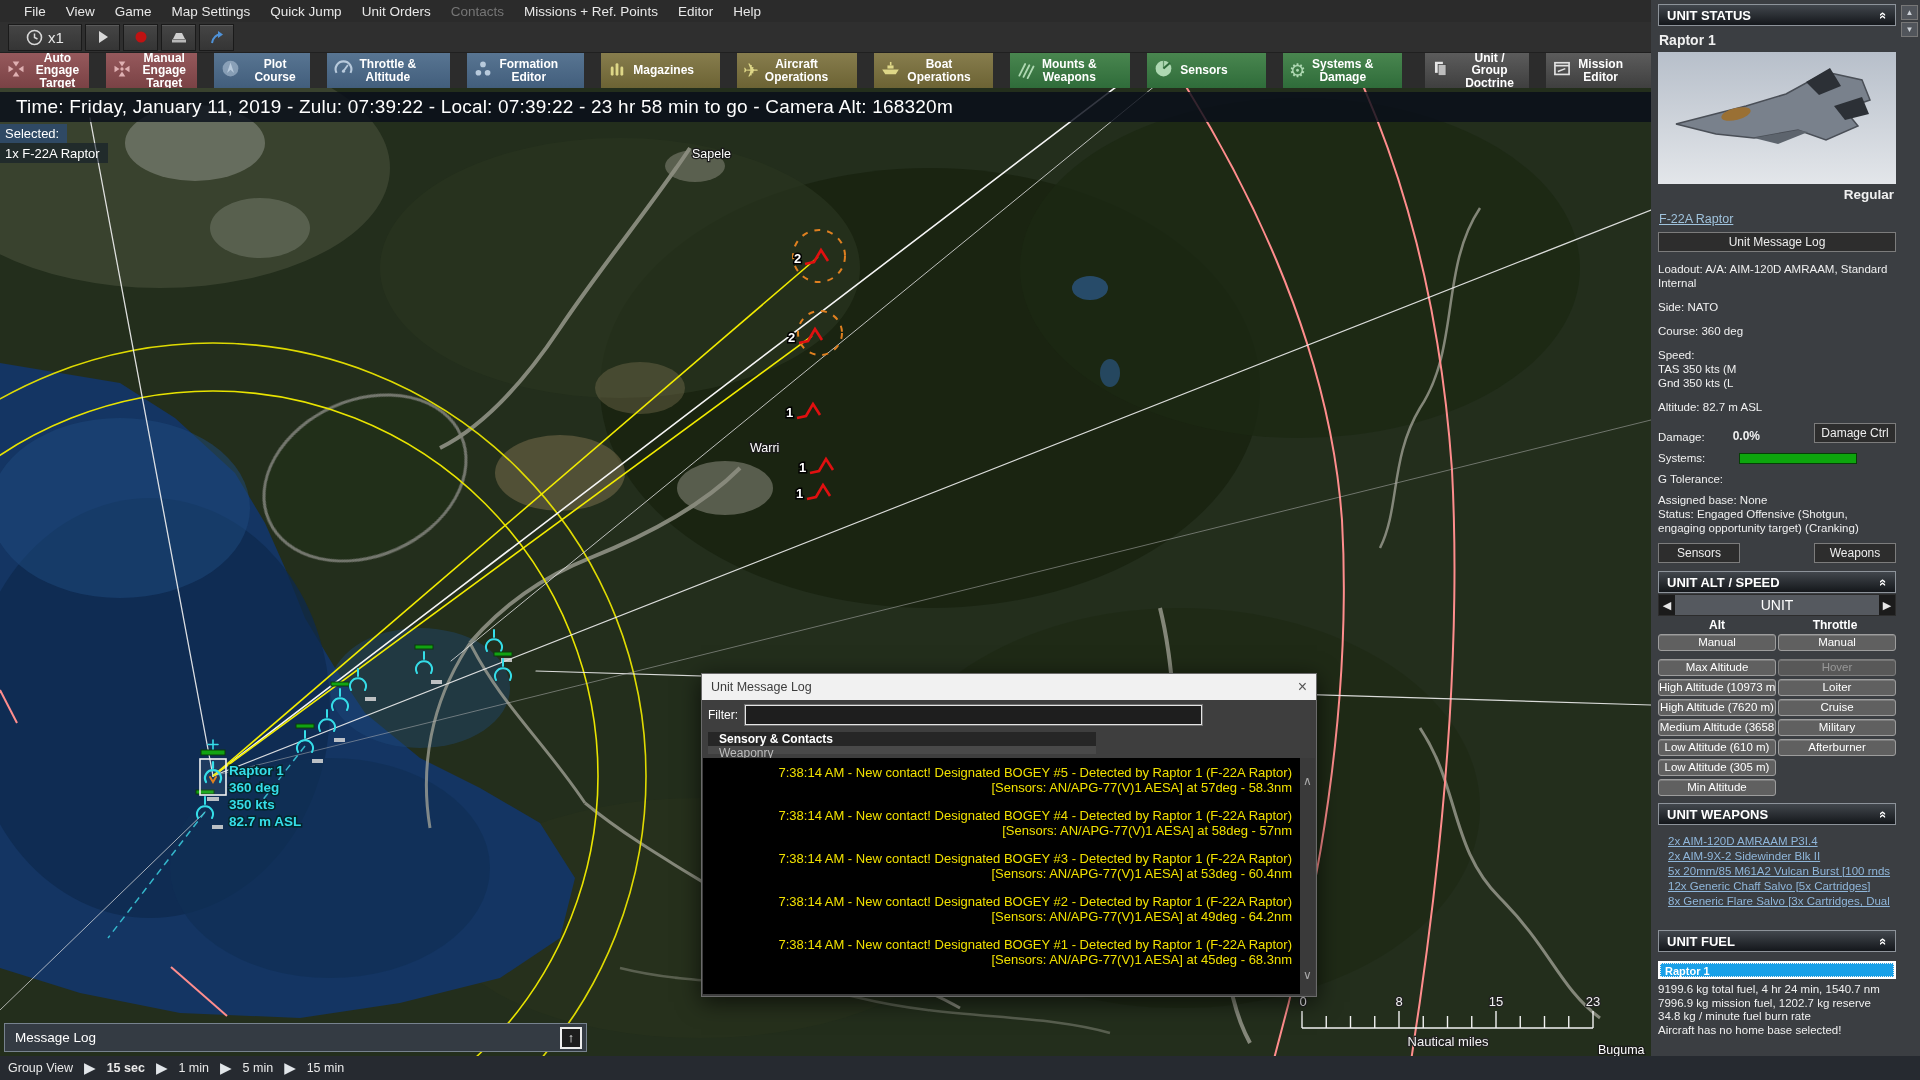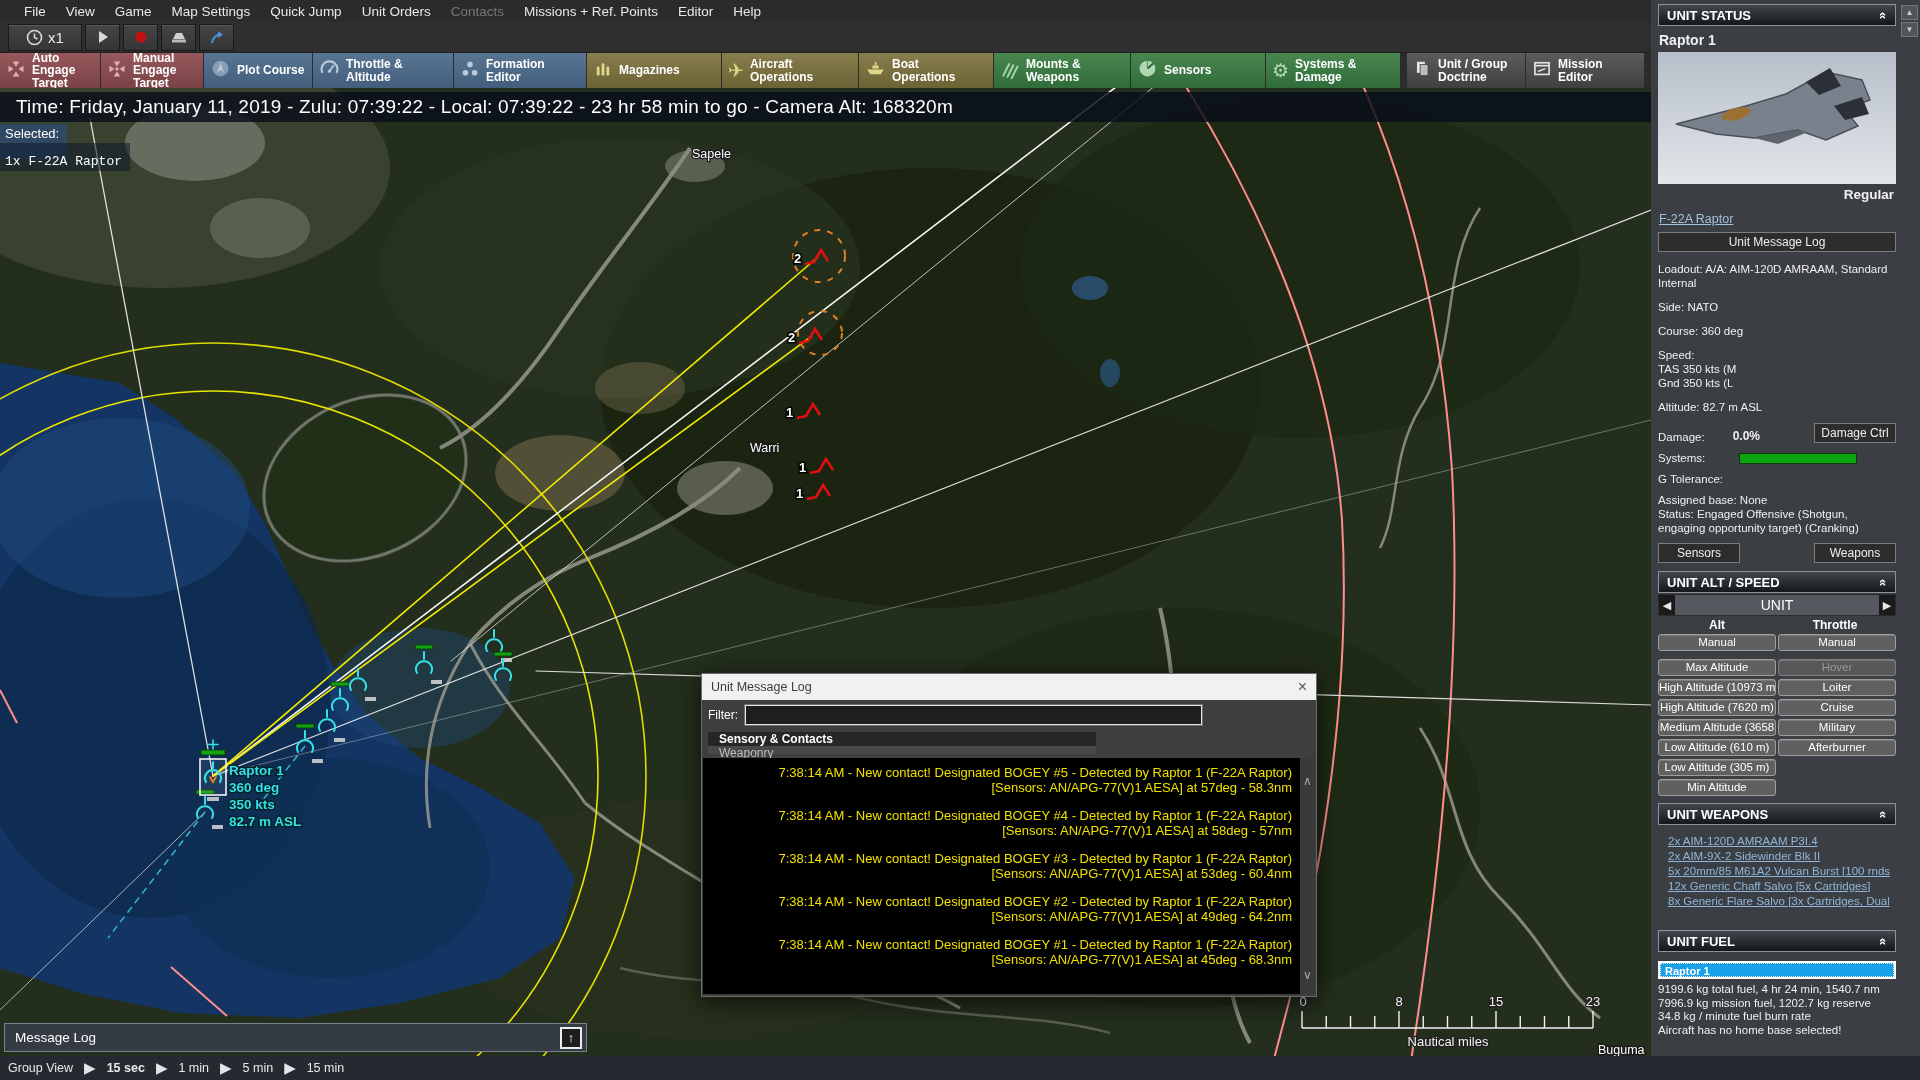--- a/index.html
+++ b/index.html
@@ -17,41 +17,41 @@
   .controls { position:absolute; left:0; top:22px; width:1651px; height:31px; background:#2f2f2f;
     display:flex; align-items:center; padding-left:8px; gap:3px; border-bottom:1px solid #202020; }
   .ctrlbtn { height:27px; background:linear-gradient(#454545,#353535); border:1px solid #1a1a1a;
     box-shadow:inset 0 1px 0 #5a5a5a; display:flex; align-items:center; justify-content:center;
     gap:5px; color:#ddd; }
   .ctrlbtn svg { display:block; }
   .speedlbl { color:#e8e8e8; font-size:15px; }
 
   
   .toolbar { position:absolute; left:0; top:53px; width:1651px; height:35px; background:#2c2c2c;
-    display:flex; gap:1px; }
+    display:flex; gap:17px;text-align:center; }
   .tbtn { height:35px; display:flex; align-items:center; padding:0 6px; gap:6px; cursor:pointer; }
   .tbtn .tlbl { color:#fff; font-size:12px; font-weight:bold; line-height:12.5px; }
   .tbtn svg, .tbtn .gicon { flex:none; }
   .gicon { font-size:19px; line-height:19px; }
   .tbtn.red    { background:linear-gradient(#96595c,#7a4245); }  .tbtn.red    .ticn { color:#dfb0b2; }
   .tbtn.blue   { background:linear-gradient(#587592,#425e7c); }  .tbtn.blue   .ticn { color:#b8cadc; }
   .tbtn.olive  { background:linear-gradient(#877d4d,#6c6334); }  .tbtn.olive  .ticn { color:#ded787; }
   .tbtn.green  { background:linear-gradient(#49864f,#2f6c3a); }  .tbtn.green  .ticn { color:#aed8b2; }
   .tbtn.gray   { background:linear-gradient(#5c5c5c,#3f3f3f); }  .tbtn.gray   .ticn { color:#e2e2e2; }
   .tbtn.gap    { margin-left:6px; }
 
   
   .maparea { position:absolute; left:0; top:88px; width:1651px; height:968px; background:#20291a; overflow:hidden; }
   #mapsvg { position:absolute; left:0; top:0; }
   .timebar { position:absolute; left:0; top:4px; width:1651px; height:30px; background:rgba(8,14,26,.82);
     color:#fff; font-size:19px; display:flex; align-items:center; padding-left:16px; letter-spacing:.2px; }
   .selchip { position:absolute; left:0; top:36px; background:rgba(45,75,115,.78); color:#fff;
-    font-size:13px; padding:2px 8px 18px 5px; }
+    font-size:13px; padding:2px 8px 2px 5px; }
   .selunit { position:absolute; left:0; top:55px; background:rgba(15,25,42,.55); color:#fff;
-    font-size:13px; padding:11px 8px 2px 5px;font-family:Liberation Mono, monospace; }
+    font-size:13px; padding:3px 8px 2px 5px; }
 
   
   .dlg { position:absolute; left:701px; top:585px; width:616px; height:324px; border:1px solid #6a6a6a;
     background:#3e3e3e; box-shadow:0 5px 22px rgba(0,0,0,.65); }
   .dlg-title { height:26px; background:#f1f1f1; color:#3c3c3c; font-size:12.5px; display:flex;
     align-items:center; padding:0 9px; }
   .dlg-close { margin-left:auto; color:#555; font-size:16px; line-height:16px; cursor:pointer; }
   .dlg-filter { display:flex; align-items:center; gap:7px; margin:5px 6px 0 6px; }
   .dlg-filter label { color:#fff; font-size:12px; }
   .dlg-filter input { width:457px; height:20px; background:#1e1e1e; border:1px solid #e4e4e4;

